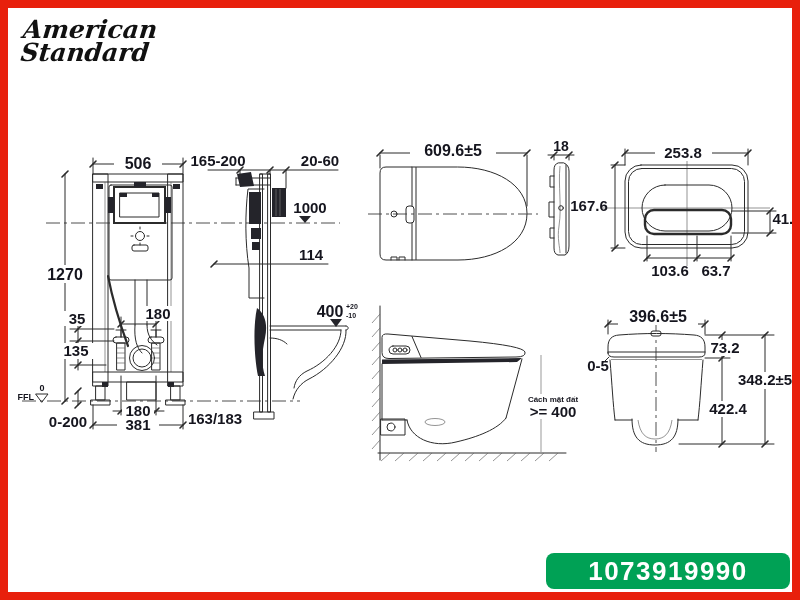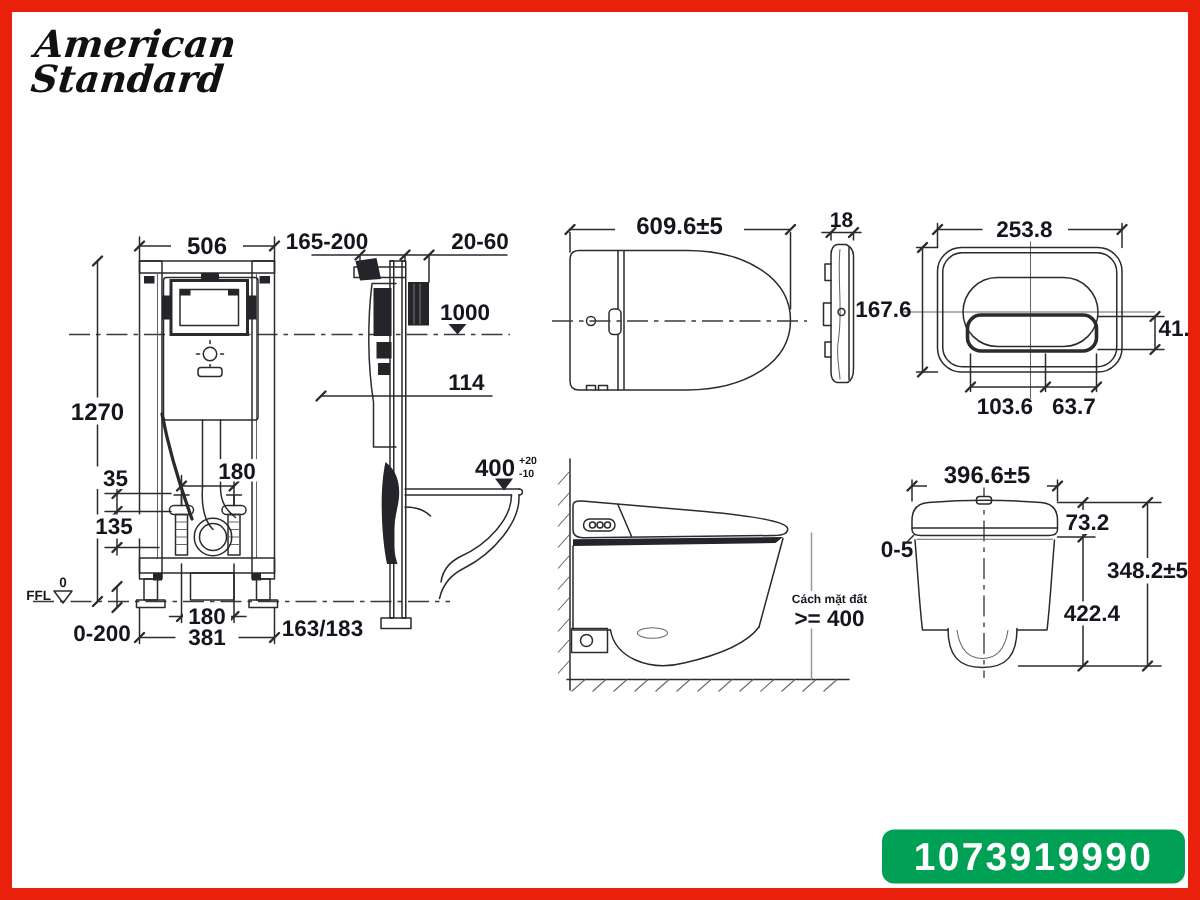--- a/index.html
+++ b/index.html
@@ -2,21 +2,21 @@
 <html><head>
 <meta charset="utf-8">
 <style>
   html,body{margin:0;padding:0;background:#fff;}
   .page{position:relative;width:800px;height:600px;box-sizing:border-box;
         border:8px solid #e8200c;background:#fff;overflow:hidden;
         font-family:"Liberation Sans",sans-serif;}
   .logo{position:absolute;top:10px;left:14px;color:#111;
         font-family:"DejaVu Serif",serif;font-style:italic;font-weight:bold;
         font-size:25px;line-height:.92;transform:skewX(-6deg);}
-  .code-badge{position:absolute;right:2px;bottom:3px;width:202px;height:36px;
+  .code-badge{position:absolute;right:2px;bottom:3px;width:244px;height:36px;
         background:#00a155;border-radius:8px;display:flex;align-items:center;
         justify-content:center;color:#fff;font-weight:bold;font-size:26px;
         letter-spacing:1.5px;}
   svg{position:absolute;left:0;top:0;}
   svg text{font-family:"Liberation Sans",sans-serif;font-weight:700;fill:#15151e;}
   .t16{font-size:16px}.t15{font-size:15px}.t14{font-size:14px}
   .t9{font-size:9px}.t8{font-size:8px}.t7{font-size:7px}
   .ln{stroke:#2b2b2b;stroke-width:1;fill:none;stroke-linecap:round;stroke-linejoin:round}
   .ln2{stroke:#2b2b2b;stroke-width:2;fill:none}
   .lnb{stroke:#2b2b2b;stroke-width:2.4;fill:none}

